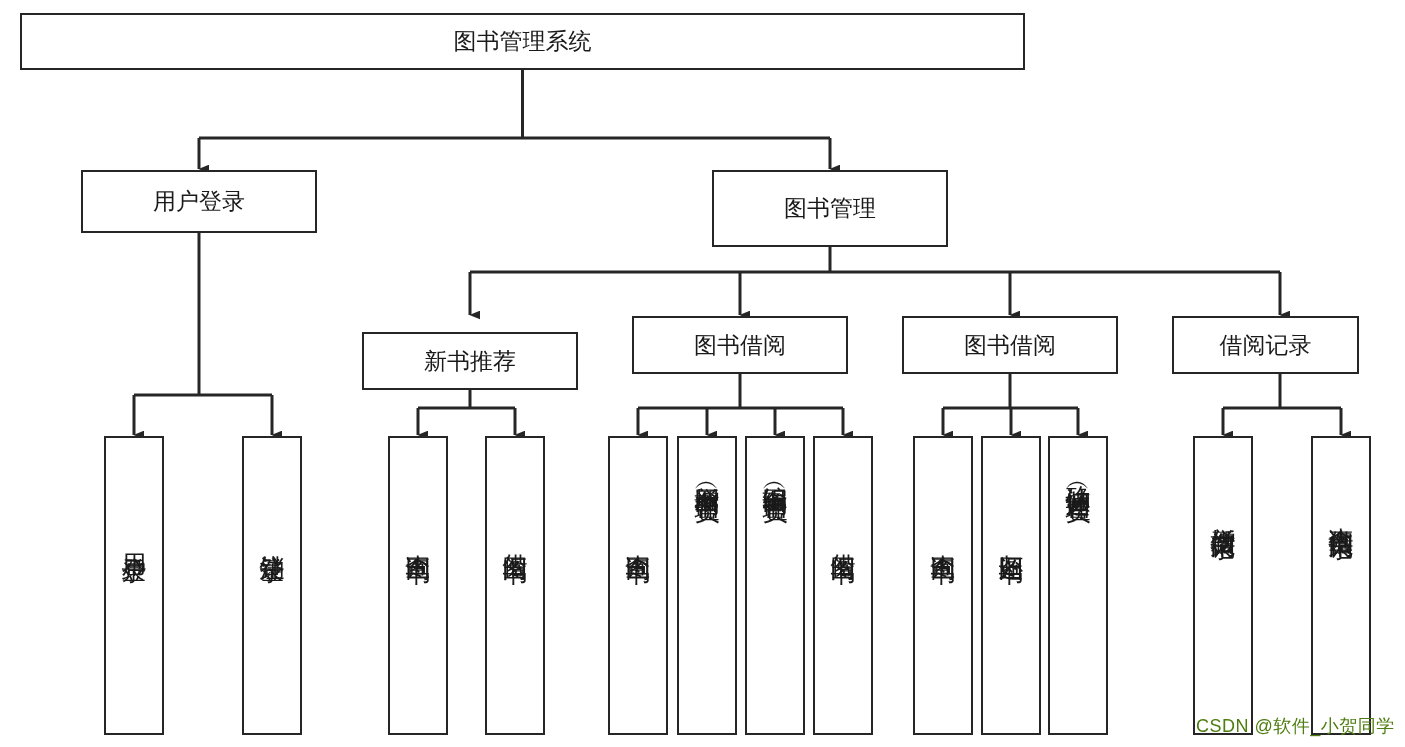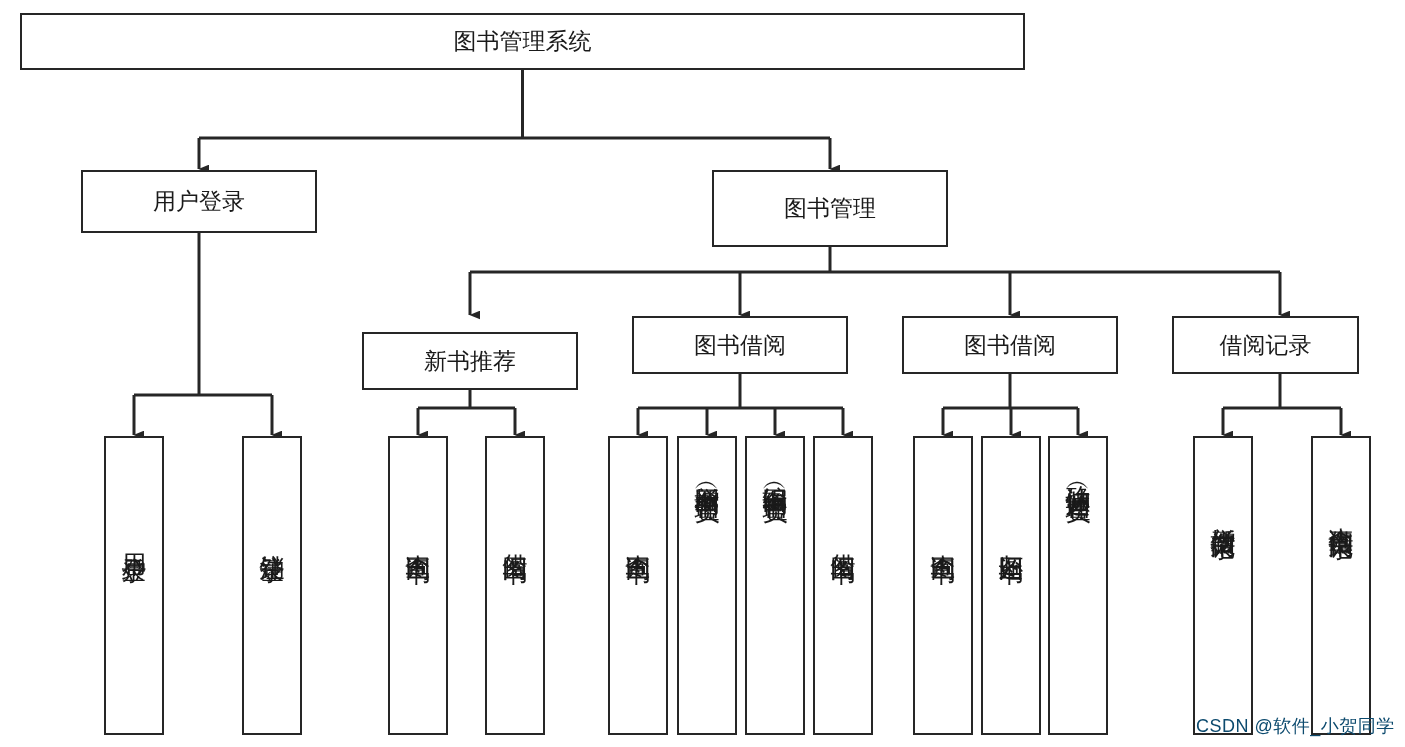--- a/index.html
+++ b/index.html
@@ -52,21 +52,21 @@
     writing-mode: vertical-rl;
     text-orientation: upright;
     font-size: 25px;
     letter-spacing: 2px;
     line-height: 1;
     text-align: left;
   }
   .watermark {
     position: absolute;
     font-size: 18px;
-    color: #0c4a6e;
+    color: #4d7c0f;
     letter-spacing: 0.5px;
     white-space: nowrap;
     user-select: none;
   }
 </style>
 </head>
 <body>
 
 <div id="canvas">
   <svg id="edges" viewBox="0 0 1405 747" xmlns="http://www.w3.org/2000/svg">

